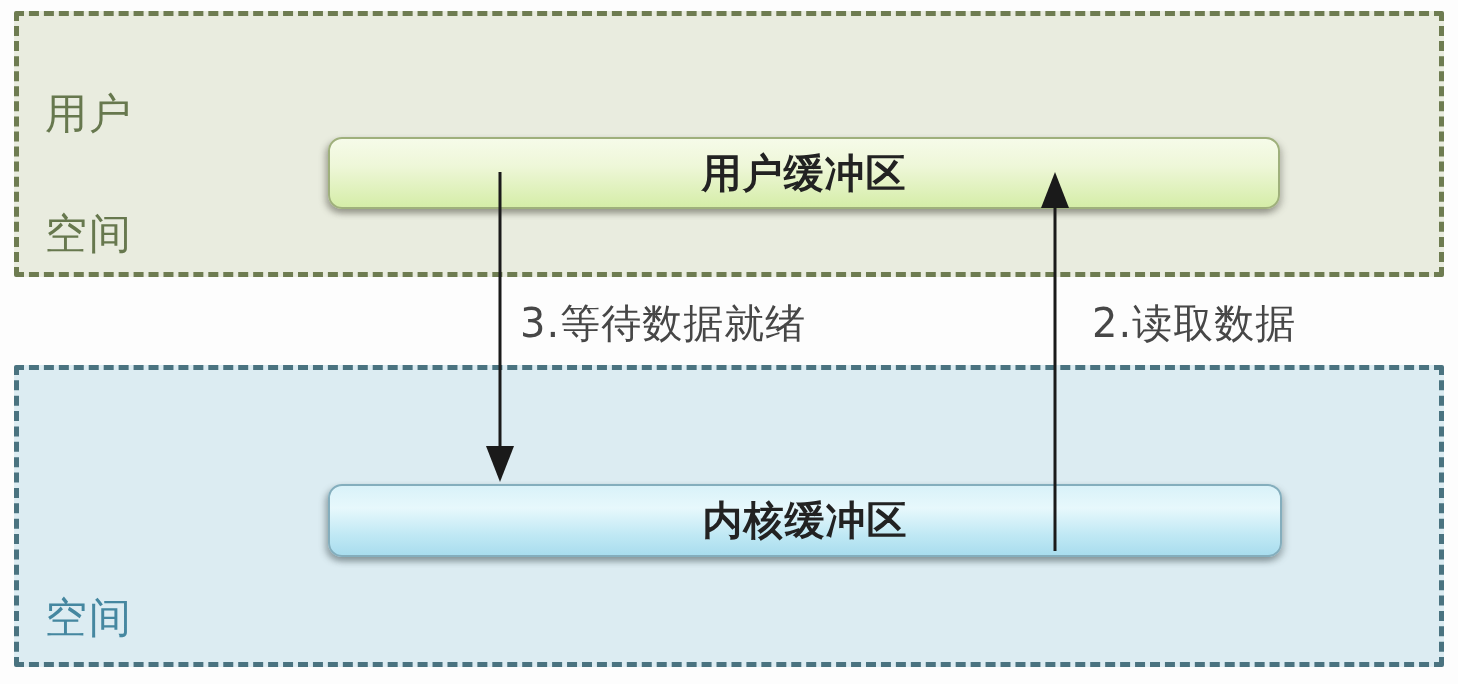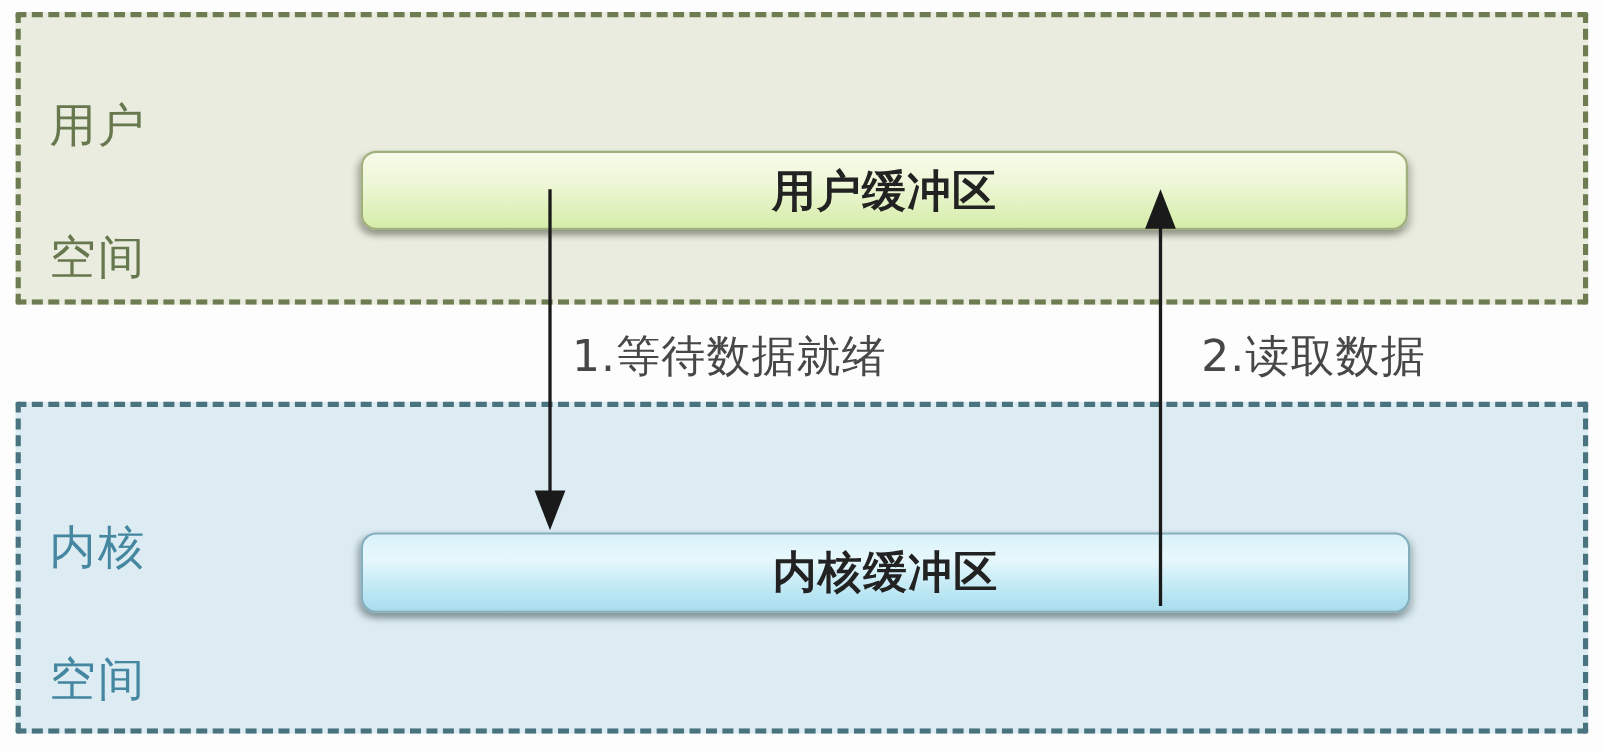--- a/index.html
+++ b/index.html
@@ -115,21 +115,21 @@
 <body>
 
 <div class="canvas">
 
   <div class="space-box user">
     <div class="space-label"><span>用户</span><br>
       <span>空间</span></div>
   </div>
 
   <div class="space-box kernel">
-    <div class="space-label"><span>内核</span><br>
+    <div class="space-label"><br>
       <span>空间</span></div>
   </div>
 
   <div class="buffer-bar user">
     <span>用户缓冲区</span>
   </div>
 
   <div class="buffer-bar kernel">
     <span>内核缓冲区</span>
   </div>
@@ -140,16 +140,16 @@
       <line x1="500" y1="172" x2="500" y2="450" stroke="var(--arrow-color)" stroke-width="3"></line>
       <polygon points="500,482 486,446 514,446" fill="var(--arrow-color)"></polygon>
     </g>
 
     <g>
       <line x1="1055" y1="551" x2="1055" y2="205" stroke="var(--arrow-color)" stroke-width="3"></line>
       <polygon points="1055,172 1041,208 1069,208" fill="var(--arrow-color)"></polygon>
     </g>
   </svg>
 
-  <div class="arrow-label step1">1.等待数据就绪</div>
+  <div class="arrow-label step1">3.等待数据就绪</div>
   <div class="arrow-label step2">2.读取数据</div>
 
 </div>
 
 </body></html>

